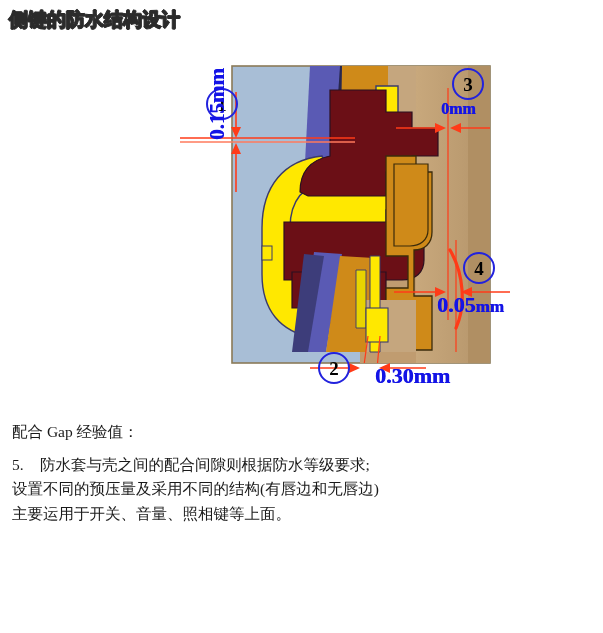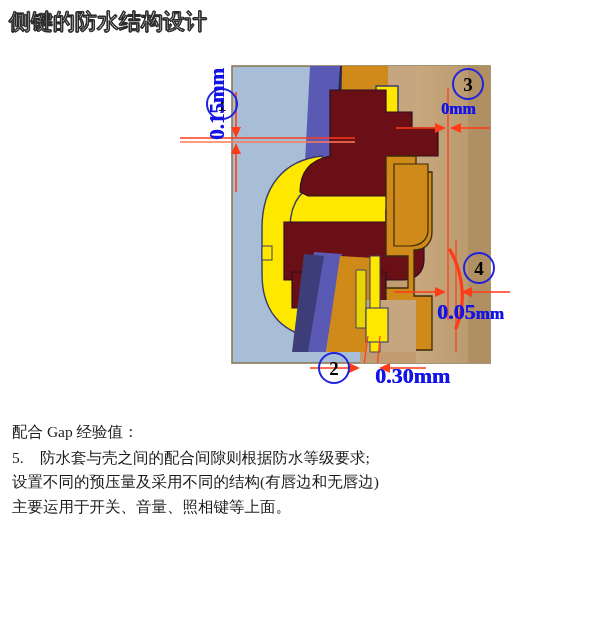--- a/index.html
+++ b/index.html
@@ -8,22 +8,22 @@
     background:#ffffff;
     font-family:"Liberation Serif", serif;
     position:relative;
     overflow:hidden;
   }
 
   
   .title{
     position:absolute;left:9px;top:7px;
     font-family:"DejaVu Sans", sans-serif;
-    font-size:22px;
-    font-weight:normal;
+    font-size:19px;
+    font-weight:bold;
     letter-spacing:0px;
     color:#ffffff;
     -webkit-text-stroke:1.1px #2b2b2b;
     text-shadow:
        1px 0 0 #2b2b2b, -1px 0 0 #2b2b2b,
        0 1px 0 #2b2b2b, 0 -1px 0 #2b2b2b;
     white-space:nowrap;
   }
 
   
@@ -64,40 +64,40 @@
   }
   #dim-015{
     left:205px;top:140px;
     font-size:21px;
     transform:rotate(-90deg);
     transform-origin:left top;
   }
   #dim-0mm{left:441px;top:100px;font-size:16px;}
   #dim-030{left:375px;top:363px;font-size:22px;}
   #dim-005{
-    left:437px;top:299px;font-size:22px;
+    left:437px;top:292px;font-size:22px;
   }
   #dim-005 .small{font-size:17px;}
 
   
   .body-text{
     position:absolute;
     left:12px;top:420px;
     width:580px;
     font-family:"Liberation Serif", serif;
     font-size:15.5px;
     color:#1a1a1a;
     line-height:24.5px;
   }
   .body-text .row{white-space:nowrap;}
   .body-text .num{
     display:inline-block;
     width:28px;
   }
-  .body-text .lead{margin-bottom:1px;}
+  .body-text .lead{margin-bottom:8px;}
 </style>
 </head>
 <body>
 
 <div class="title">侧键的防水结构设计</div>
 
 <div class="figure">
   <svg width="330" height="320" viewBox="0 0 330 320" xmlns="http://www.w3.org/2000/svg">
     <defs>
       <clipPath id="frameClip">

